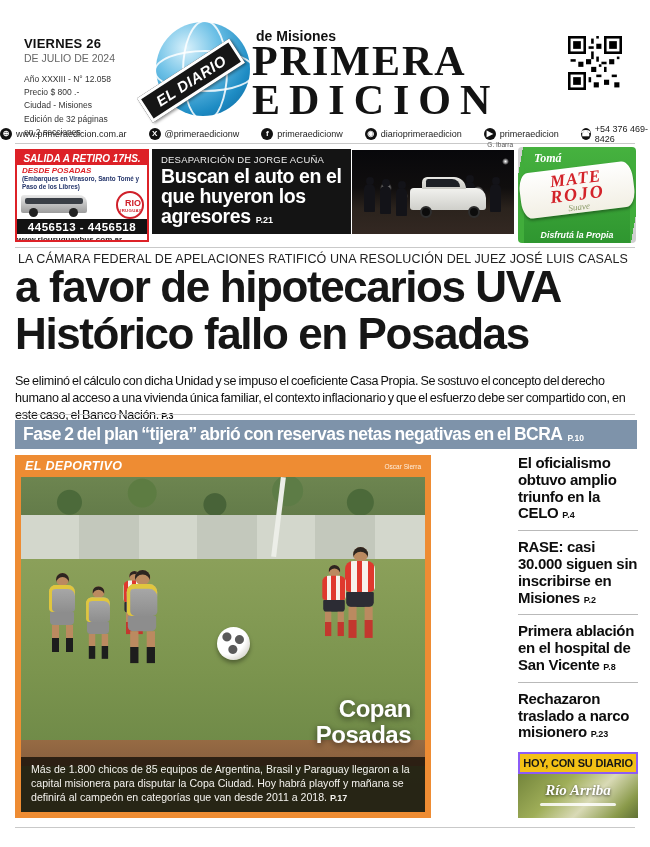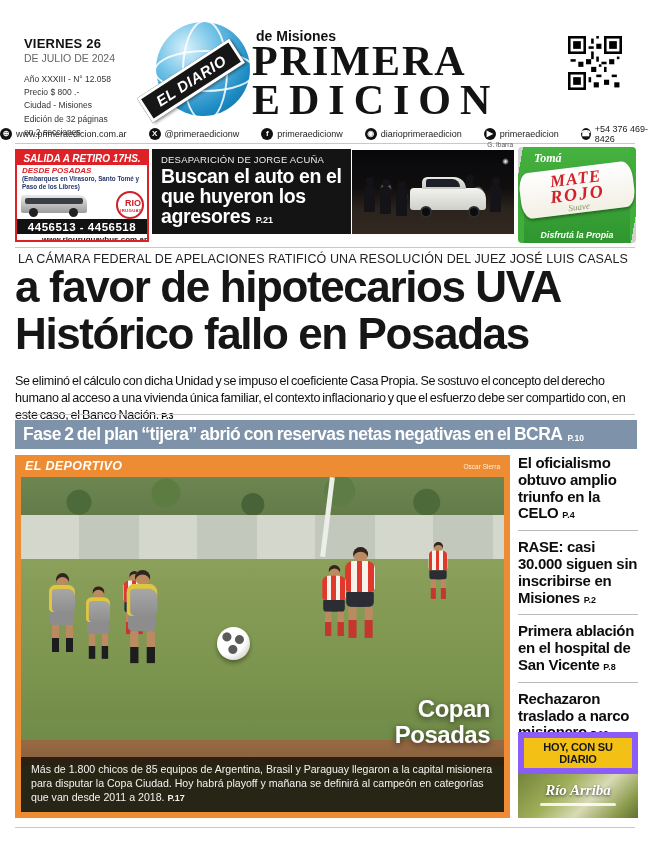--- a/index.html
+++ b/index.html
@@ -54,21 +54,21 @@
   .bus-body::before { content:""; position:absolute; left:4px; top:3px; right:4px; height:6px;
     background:#3a3f46; border-radius:2px; }
   .bus-body::after { content:""; position:absolute; left:8px; bottom:-4px; width:9px; height:9px;
     background:#222; border-radius:50%; box-shadow:40px 0 0 #222; }
   .rio-logo { position:absolute; right:3px; top:-1px; width:28px; height:28px; border-radius:50%;
     background:#fff; border:2px solid #d0202a; text-align:center; }
   .rio-1 { font-size:9px; font-weight:bold; color:#d0202a; line-height:1; margin-top:6px;padding-left:6px; }
   .rio-2 { font-size:4.3px; font-weight:bold; color:#d0202a; letter-spacing:.3px; }
   .bus-phones { background:#121212; color:#fff; font-weight:bold; font-size:11.5px;
     text-align:center; letter-spacing:.5px; padding:2px 0 1px; }
-  .bus-site { text-align:right; font-size:8px; font-weight:bold; color:#222; padding-top:1px; }
+  .bus-site { text-align:left; font-size:8px; font-weight:bold; color:#222; padding-top:1px; }
 
   .police { position:absolute; left:152px; top:149px; width:199px; height:85px;
     background:#141414; color:#fff; padding:5px 9px; }
   .police-kicker { font-size:9.5px; letter-spacing:.2px; color:#eee; }
   .police-headline { font-size:19.5px; font-weight:bold; line-height:1.02; letter-spacing:-.4px; margin-top:2px; }
   .page-tag { font-size:9px; font-weight:bold; letter-spacing:0; }
 
   .credit-top { position:absolute; right:137px; top:141px; font-size:6.5px; color:#555; }
   .night { position:absolute; left:352px; top:150px; width:162px; height:84px;
     background:linear-gradient(180deg,#08080b 0%, #100e0e 45%, #2b231d 70%, #332822 100%); overflow:hidden; }
@@ -108,21 +108,21 @@
   .deck { position:absolute; left:15px; top:373px; width:622px; font-size:12.6px; line-height:1.34;
     color:#101010; letter-spacing:-.3px; word-spacing:-1px; }
   .hl2 { display:block; }
 
   .econ-bar { position:absolute; left:15px; top:420px; width:622px; height:29px; background:#7E93AA;
     color:#fff; display:flex; align-items:center; padding:0 8px; }
   .econ-text { font-size:17.5px; font-weight:bold; letter-spacing:-.5px; word-spacing:-1px; }
   .econ-page { font-size:8.5px; font-weight:bold; margin-left:5px; margin-top:6px; }
 
   
-  .sports { position:absolute; left:15px; top:455px; width:495px; height:363px; background:#EE8C33; }
+  .sports { position:absolute; left:15px; top:455px; width:416px; height:363px; background:#EE8C33; }
   .sports-head { height:22px; display:flex; justify-content:space-between; align-items:center; padding:0 10px; }
   .section-label { color:#fff; font-weight:bold; font-style:italic; font-size:12.5px; letter-spacing:.4px; }
   .photo-credit { color:#fdeedd; font-size:6.5px; }
   .sports-photo { position:absolute; left:6px; right:6px; top:22px; bottom:6px; overflow:hidden;
     background:#7e9a50; }
   .veg { position:absolute; left:0; right:0; top:0; height:46px;
     background:
       radial-gradient(circle at 12% 55%, #4c6a3a 0 12px, transparent 13px),
       radial-gradient(circle at 30% 35%, #5d7c42 0 14px, transparent 15px),
       radial-gradient(circle at 48% 60%, #486338 0 11px, transparent 12px),
@@ -165,21 +165,21 @@
     text-shadow:0 2px 6px rgba(0,0,0,.6); }
   .caption { position:absolute; left:0; right:0; bottom:0; background:rgba(26,19,11,.84);
     color:#f4f2ee; font-size:10.6px; line-height:1.32; padding:6px 10px 7px; }
 
   
   .sidebar { position:absolute; left:518px; top:455px; width:120px; height:363px; }
   .sb-article { font-size:15px; font-weight:bold; line-height:1.12; letter-spacing:-.3px; color:#0d0d0d; }
   .sb-divider { border-top:1px solid #b9b9b9; margin:8px 0; }
   .promo { position:absolute; left:0; right:0; bottom:0; }
   .promo-head { background:#F3C115; color:#161616; font-weight:bold; font-size:11px;
-    text-align:center; padding:3px 0; letter-spacing:-.2px; border:6px solid #8b5cf6; }
+    text-align:center; padding:3px 0; letter-spacing:-.2px; border:2px solid #8b5cf6; }
   .promo-img { height:44px; position:relative; overflow:hidden;
     background:linear-gradient(135deg,#74853c 0%, #9fae58 35%, #d9dab6 60%, #8a9a4a 85%, #5f7034 100%); }
   .promo-title { font-family:"Liberation Serif", serif; font-style:italic; font-weight:bold;
     color:#fff; font-size:15px; text-align:center; padding-top:8px; text-shadow:0 1px 3px rgba(0,0,0,.65); }
   .promo-sub-bar { width:64%; height:3px; background:rgba(255,255,255,.85); margin:4px auto 0; border-radius:2px; }
 
   .bottom-line { top:827px; }
 </style>
 </head>
 <body>

